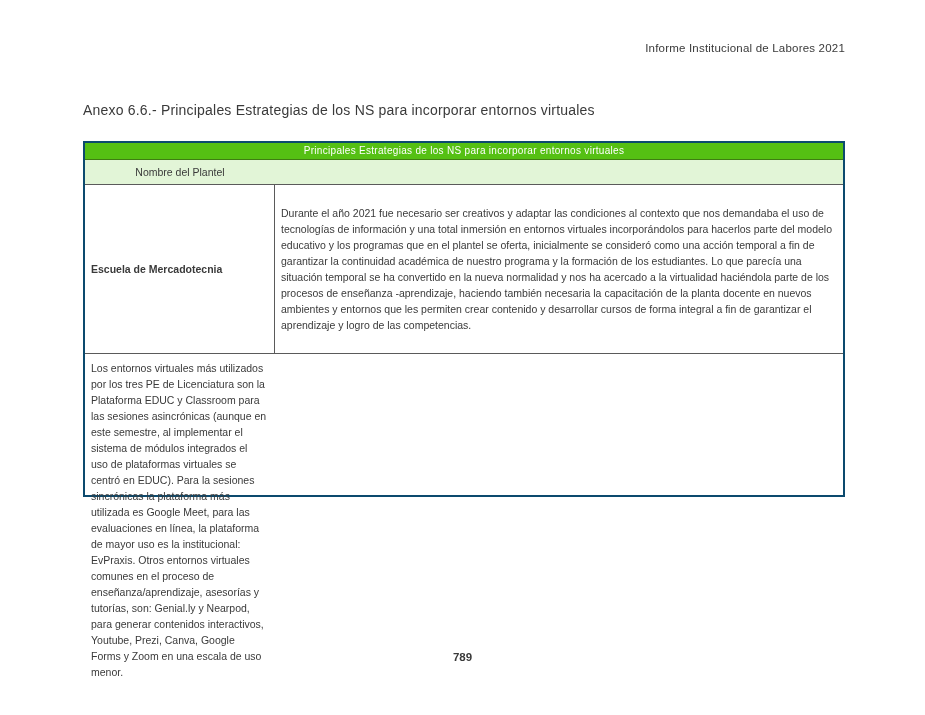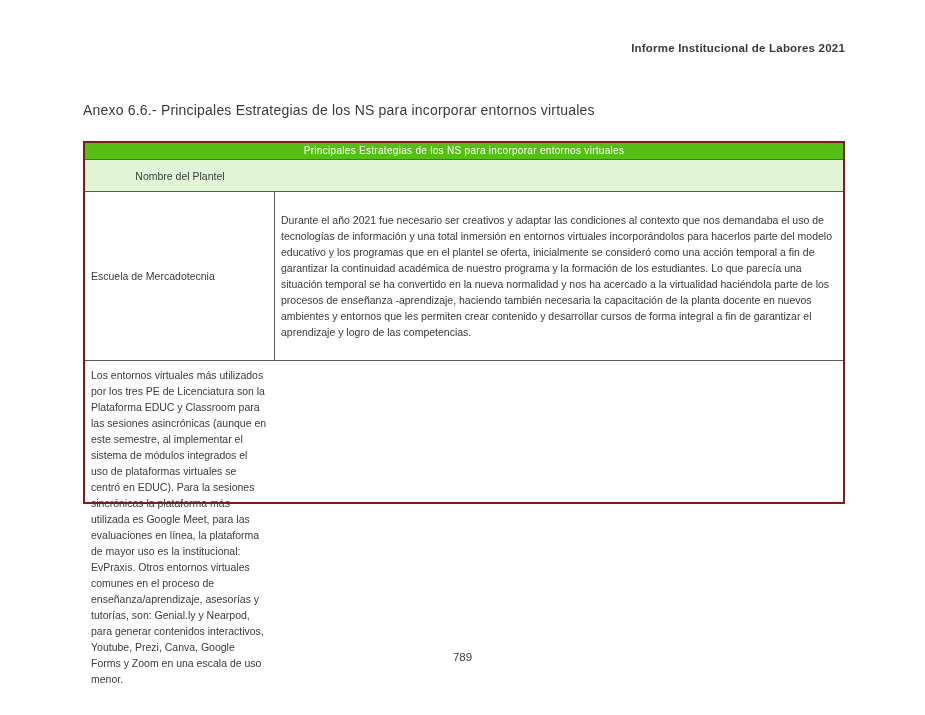--- a/index.html
+++ b/index.html
@@ -14,94 +14,96 @@
     width: 925px;
     height: 715px;
     background: #ffffff;
     overflow: hidden;
   }
   .running-header {
     position: absolute;
     top: 42px;
     right: 80px;
     font-size: 11.5px;
-    font-weight: 700;
+    font-weight: 400;
     letter-spacing: 0.2px;
     color: #3a3a3a;
   }
   .annex-title {
     position: absolute;
     top: 102px;
     left: 83px;
     font-size: 14px;
     font-weight: 400;
     letter-spacing: 0.2px;
     color: #3a3a3a;
   }
   .doc-table {
     position: absolute;
     left: 83px;
     top: 141px;
     width: 762px;
-    border: 2px solid #7f1d1d;
+    border: 2px solid #0c4a6e;
     background: #ffffff;
   }
   .table-caption {
     height: 17px;
     background: #55c013;
     border-bottom: 1px solid #3f7d12;
     color: #ffffff;
     font-size: 10px;
     line-height: 16px;
     text-align: center;
     letter-spacing: 0.3px;
     overflow: hidden;
   }
   .table-head, .table-row {
     display: grid;
     grid-template-columns: 190px 1fr;
   }
-  .table-head { height: 31px; background: #e2f5d7; }
+  .table-head { height: 24px; background: #e2f5d7; }
   .table-head .cell {
     display: flex;
     align-items: center;
     justify-content: center;
     font-size: 10.5px;
     color: #3a3a3a;
   }
   .cell { border-right: 1.5px solid #5a5a5a; }
   .cell:last-child { border-right: none; }
   .table-row { border-top: 1.5px solid #5a5a5a; background: #ffffff; }
   .row-1 { height: 169px; }
   .row-2 { height: 142px; }
   .cell-plantel {
     display: flex;
     align-items: center;
     padding-left: 6px;
     padding-right: 0;
     font-size: 10.5px;
     color: #3a3a3a;
+    font-weight: bold;
   }
   .cell-descripcion {
     display: flex;
     align-items: center;
     padding: 6px 8px 6px 6px;
     font-size: 10.5px;
     line-height: 16px;
     color: #3a3a3a;
     text-align: left;
   }
   .page-number {
     position: absolute;
     top: 651px;
     left: 0;
     width: 925px;
     text-align: center;
     font-size: 11.5px;
     color: #3a3a3a;
+    font-weight: bold;
   }
 </style>
 </head>
 <body>
 
 <div class="page">
 
   <div class="running-header">Informe Institucional de Labores 2021</div>
 
   <div class="annex-title">Anexo 6.6.- Principales Estrategias de los NS para incorporar entornos virtuales</div>

